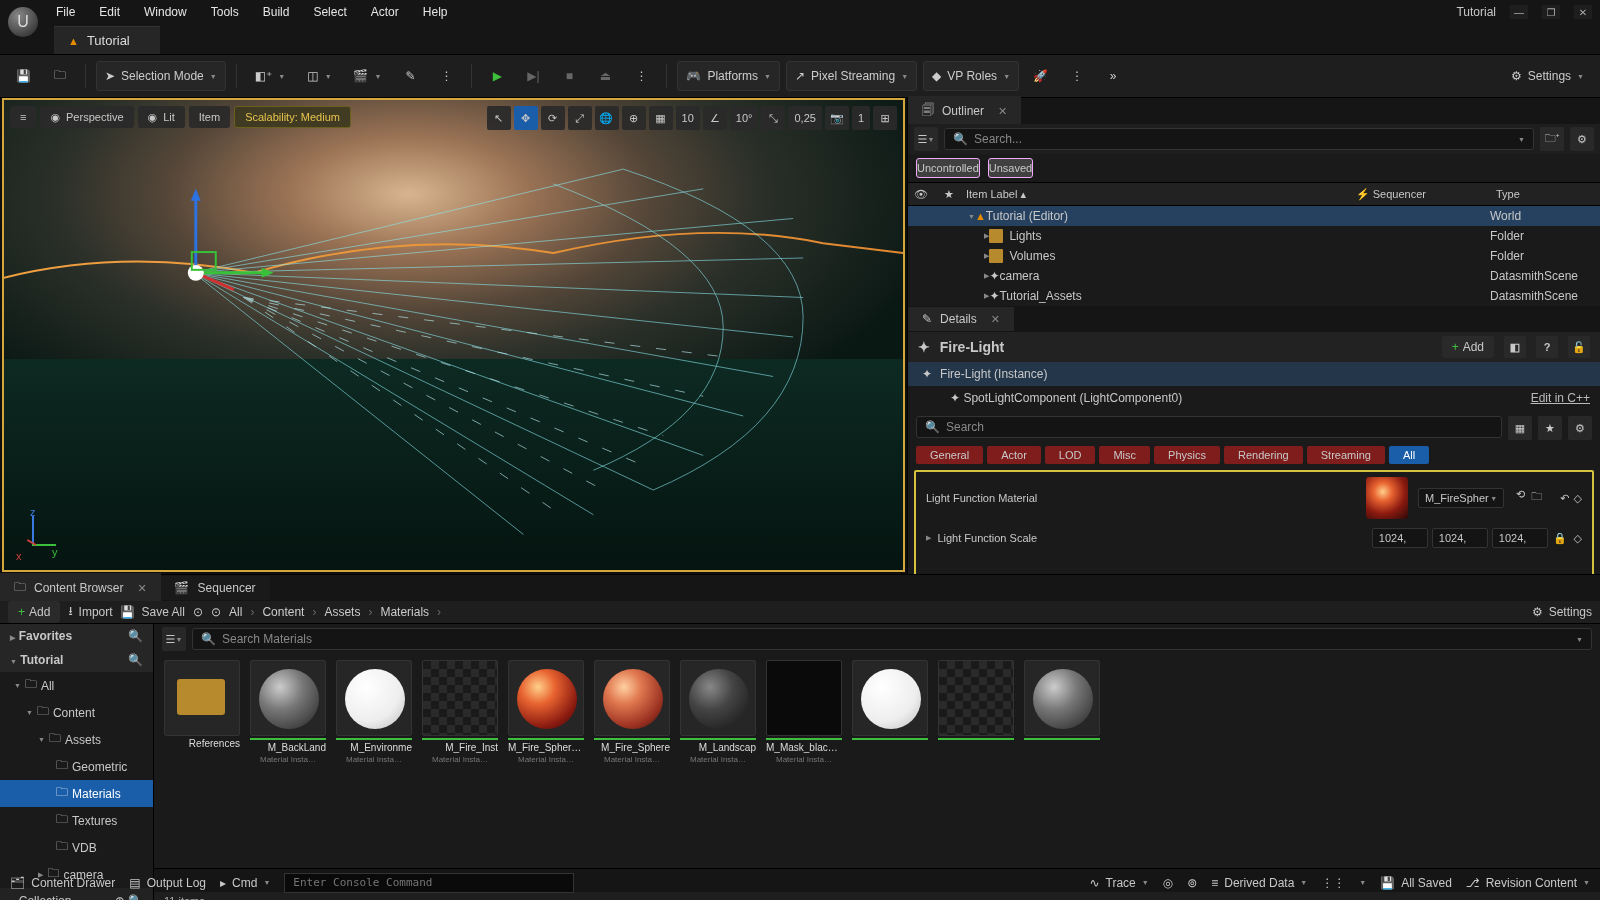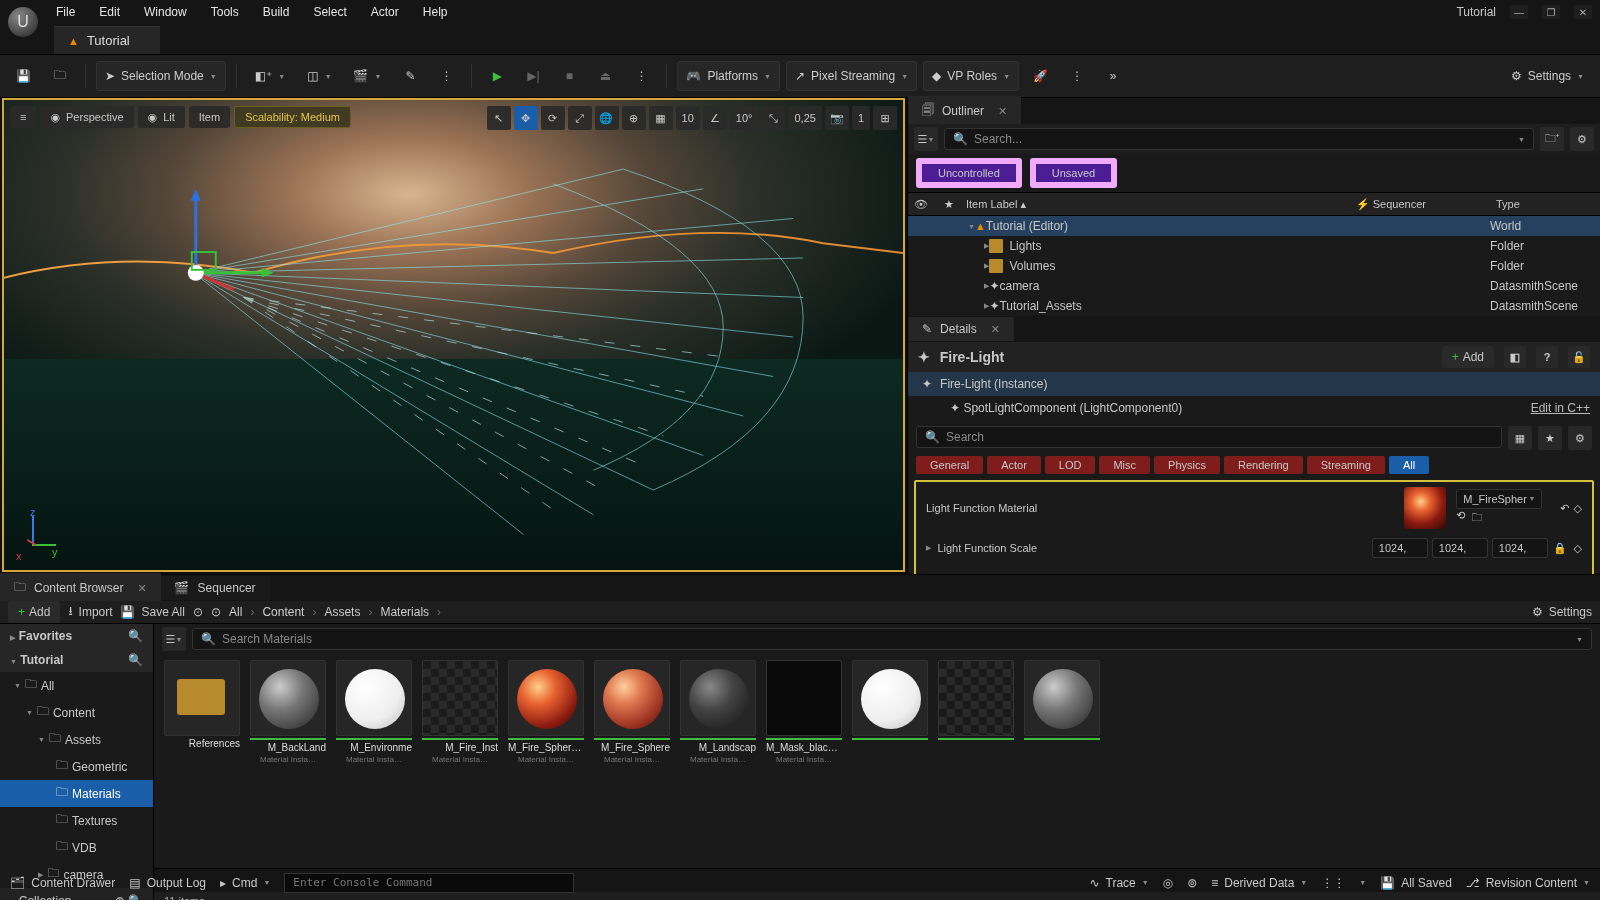--- a/index.html
+++ b/index.html
@@ -37,21 +37,21 @@
 .vp-gizmo .xl{ position:absolute; left:4px; top:38px; width:10px; height:2px; background:#d04040; transform:rotate(30deg); transform-origin:right;}
 .vp-gizmo .xax{ position:absolute; left:-6px; top:44px; color:#d04040; font-size:11px;}
 .cone-svg{ position:absolute; inset:0; width:100%; height:100%; z-index:2;}
 .right-col { width:693px; display:flex; flex-direction:column; background:#1a1a1a; border-left:1px solid #000;}
 .panel-tab-row{ height:26px; background:#151515; display:flex; align-items:center; }
 .panel-tab{ padding:5px 14px; background:#262626; font-size:12px; display:flex; align-items:center; gap:8px;}
 .panel-tab .close{ color:#888; font-size:11px; margin-left:6px;}
 .searchrow { height:30px; display:flex; align-items:center; padding:0 6px; gap:6px; background:#1e1e1e;}
 .searchbox { flex:1; height:22px; background:#141414; border:1px solid #333; border-radius:3px; padding:0 8px; color:#888; display:flex; align-items:center; gap:6px;}
 .chiprow { padding:4px 8px; display:flex; gap:8px;}
-.chip { background:#4c1d95; padding:3px 16px; border-radius:3px; font-size:11px; border:6px solid #f0abfc;}
+.chip { background:#404040; padding:3px 0; border-radius:3px; font-size:11px; border:1px solid #f0abfc;}
 .colhdr { height:24px; background:#222; display:flex; align-items:center; font-size:11px; border-top:1px solid #000; border-bottom:1px solid #000;}
 .colhdr div{ padding:0 6px;}
 .treearea{ background:#1a1a1a; }
 .treerow { height:20px; display:flex; align-items:center; font-size:12px; padding-left:8px;}
 .treerow.sel{ background:#25415f;}
 .treerow .ind{ display:inline-block;}
 .fold-ico{ width:14px; height:14px; background:#b88a2e; border-radius:1px; margin-right:6px;}
 .statusline{ padding:4px 10px; font-size:11px; color:#aaa; background:#1e1e1e;}
 .details-hdr{ height:30px; display:flex; align-items:center; padding:0 10px; gap:10px; background:#222; font-size:14px; font-weight:600;}
 .details-hdr .add-btn{ margin-left:auto; background:#2a2a2a; padding:4px 10px; border-radius:3px; display:flex; gap:4px; font-size:12px; font-weight:400;}
@@ -405,21 +405,21 @@
         <div class="det-filt">Rendering</div>
         <div class="det-filt">Streaming</div>
         <div class="det-filt active">All</div>
       </div>
 
       <div class="yellow-box">
         <div class="prop-row" style="height:52px">
           <span class="lbl">Light Function Material</span>
           <div class="matthumb"></div>
           <div style="width:10px"></div>
-          <div style="display:flex;flex-direction:column;gap:0">
+          <div style="display:flex;flex-direction:row;gap:12px">
             <div class="fld" style="width:86px;justify-content:space-between">
                 <span>M_FireSpher</span>
                 <span class="tri-sm">▼</span>
               </div>
             <div style="display:flex;gap:6px">
               <span style="cursor:pointer">⟲</span>
               <span style="cursor:pointer">🗀</span>
             </div>
           </div>
           <div style="width:18px"></div>

